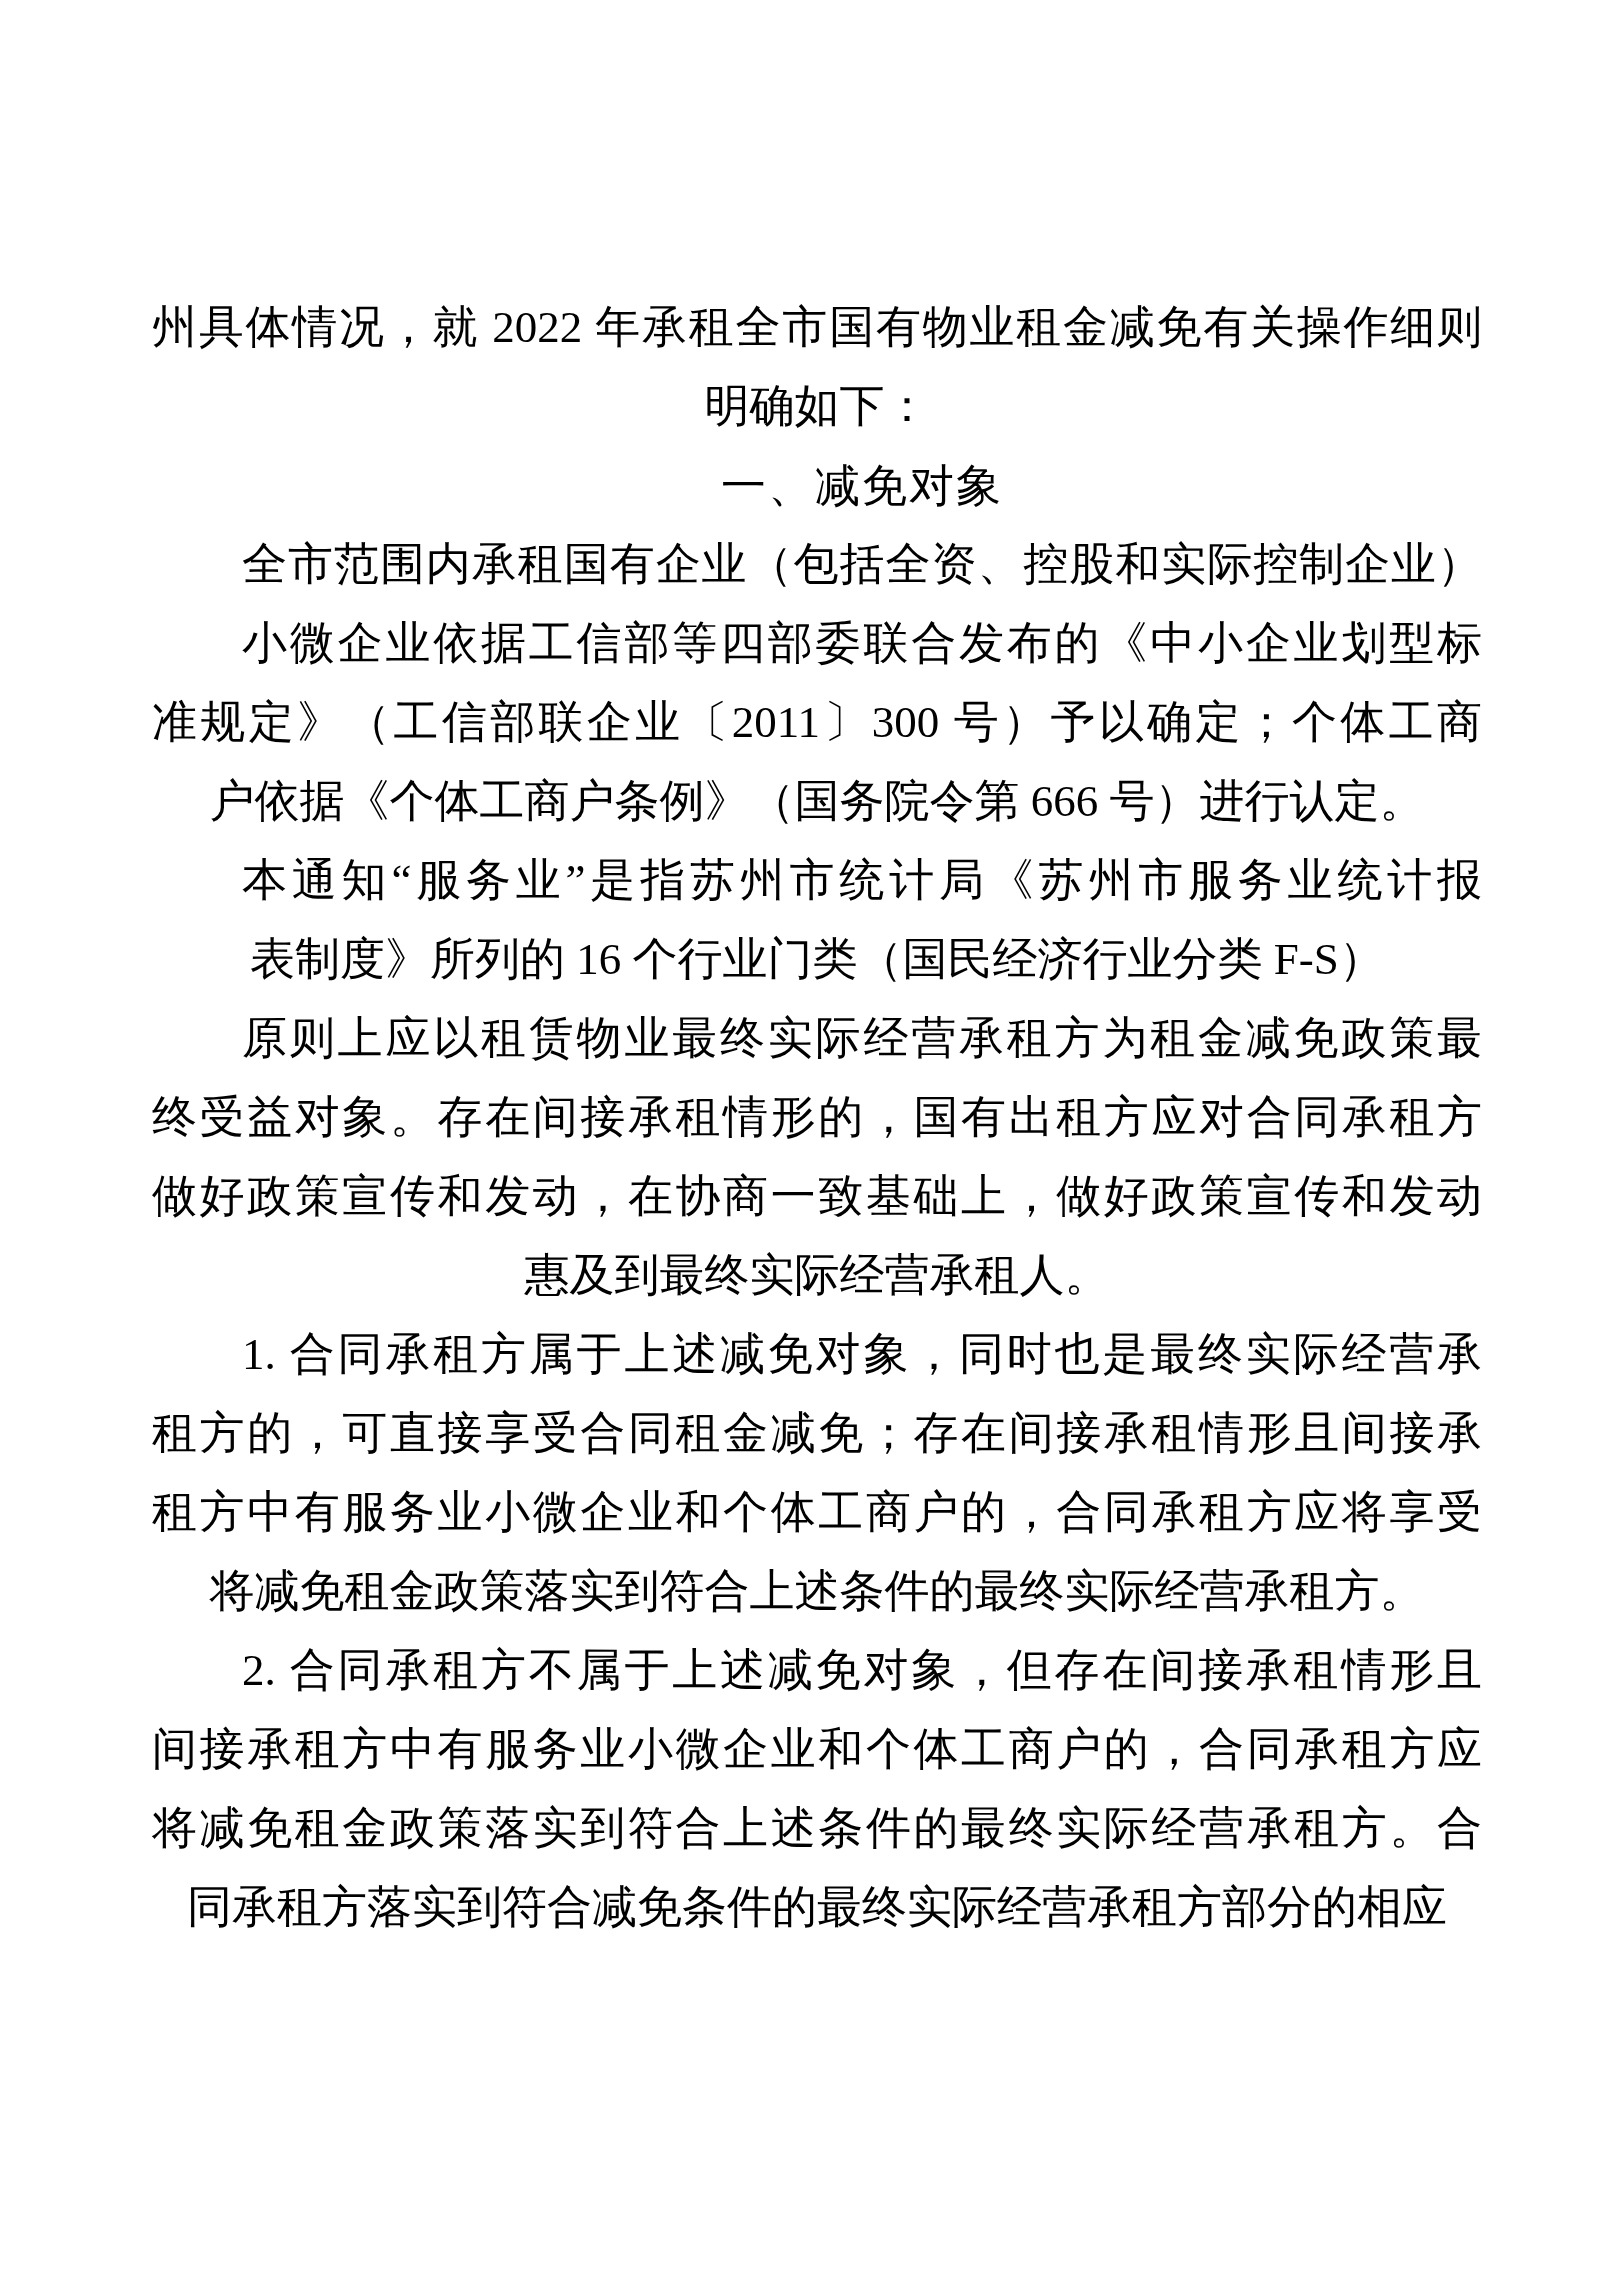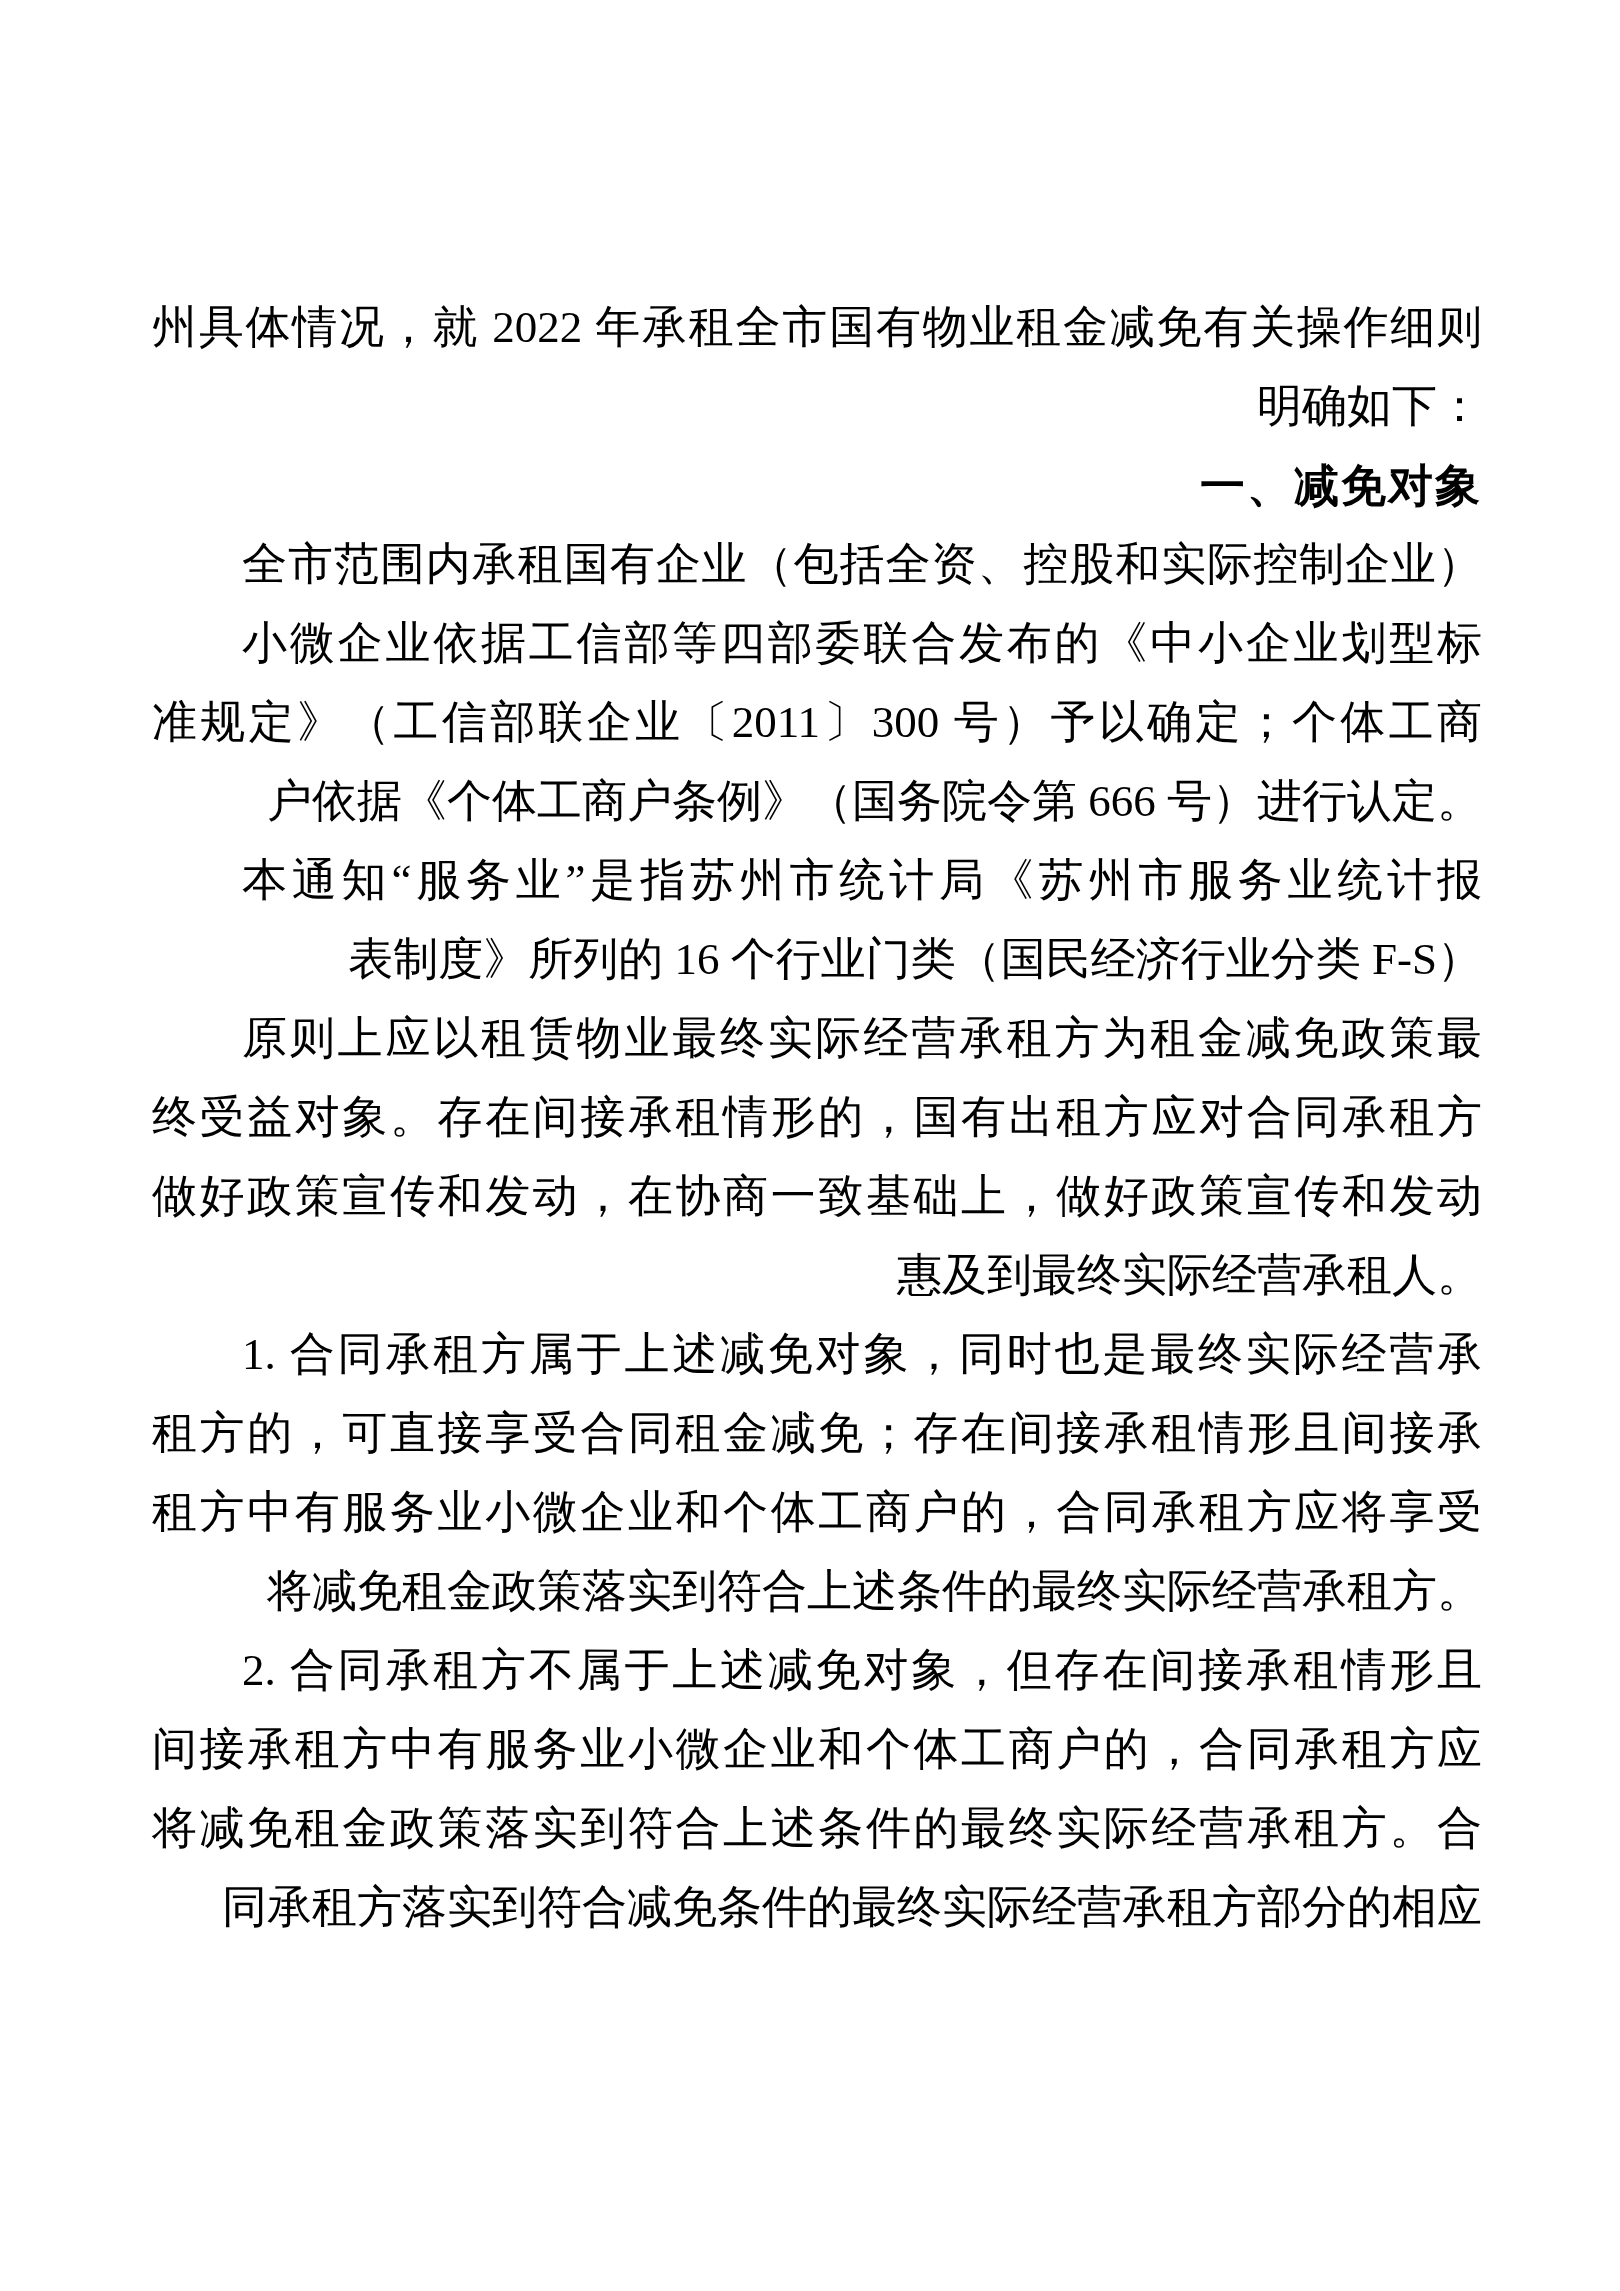--- a/index.html
+++ b/index.html
@@ -20,34 +20,34 @@
     position: absolute;
     left: 152px;
     top: 288px;
     width: 1330px;
     font-size: 45px;
   }
   .line {
     height: 79px;
     line-height: 79px;
     white-space: normal;
-    text-align: right;
+    text-align: center;
     letter-spacing: 0;
   }
   .line.justify {
     text-align: justify;
     text-align-last: justify;
     text-justify: inter-character;
   }
   .line.indent {
     text-indent: 2em;
     font-family: Liberation Serif, serif;
   }
   .line.bold {
-    font-weight: 700;
+    font-weight: 400;
     font-family: "Liberation Sans", "DejaVu Sans", sans-serif;
     letter-spacing: 2px;
   }
   .page-footer {
     position: absolute;
     left: 247px;
     top: 2066px;
     font-size: 41px;
     line-height: 55px;
     color: #000000;

